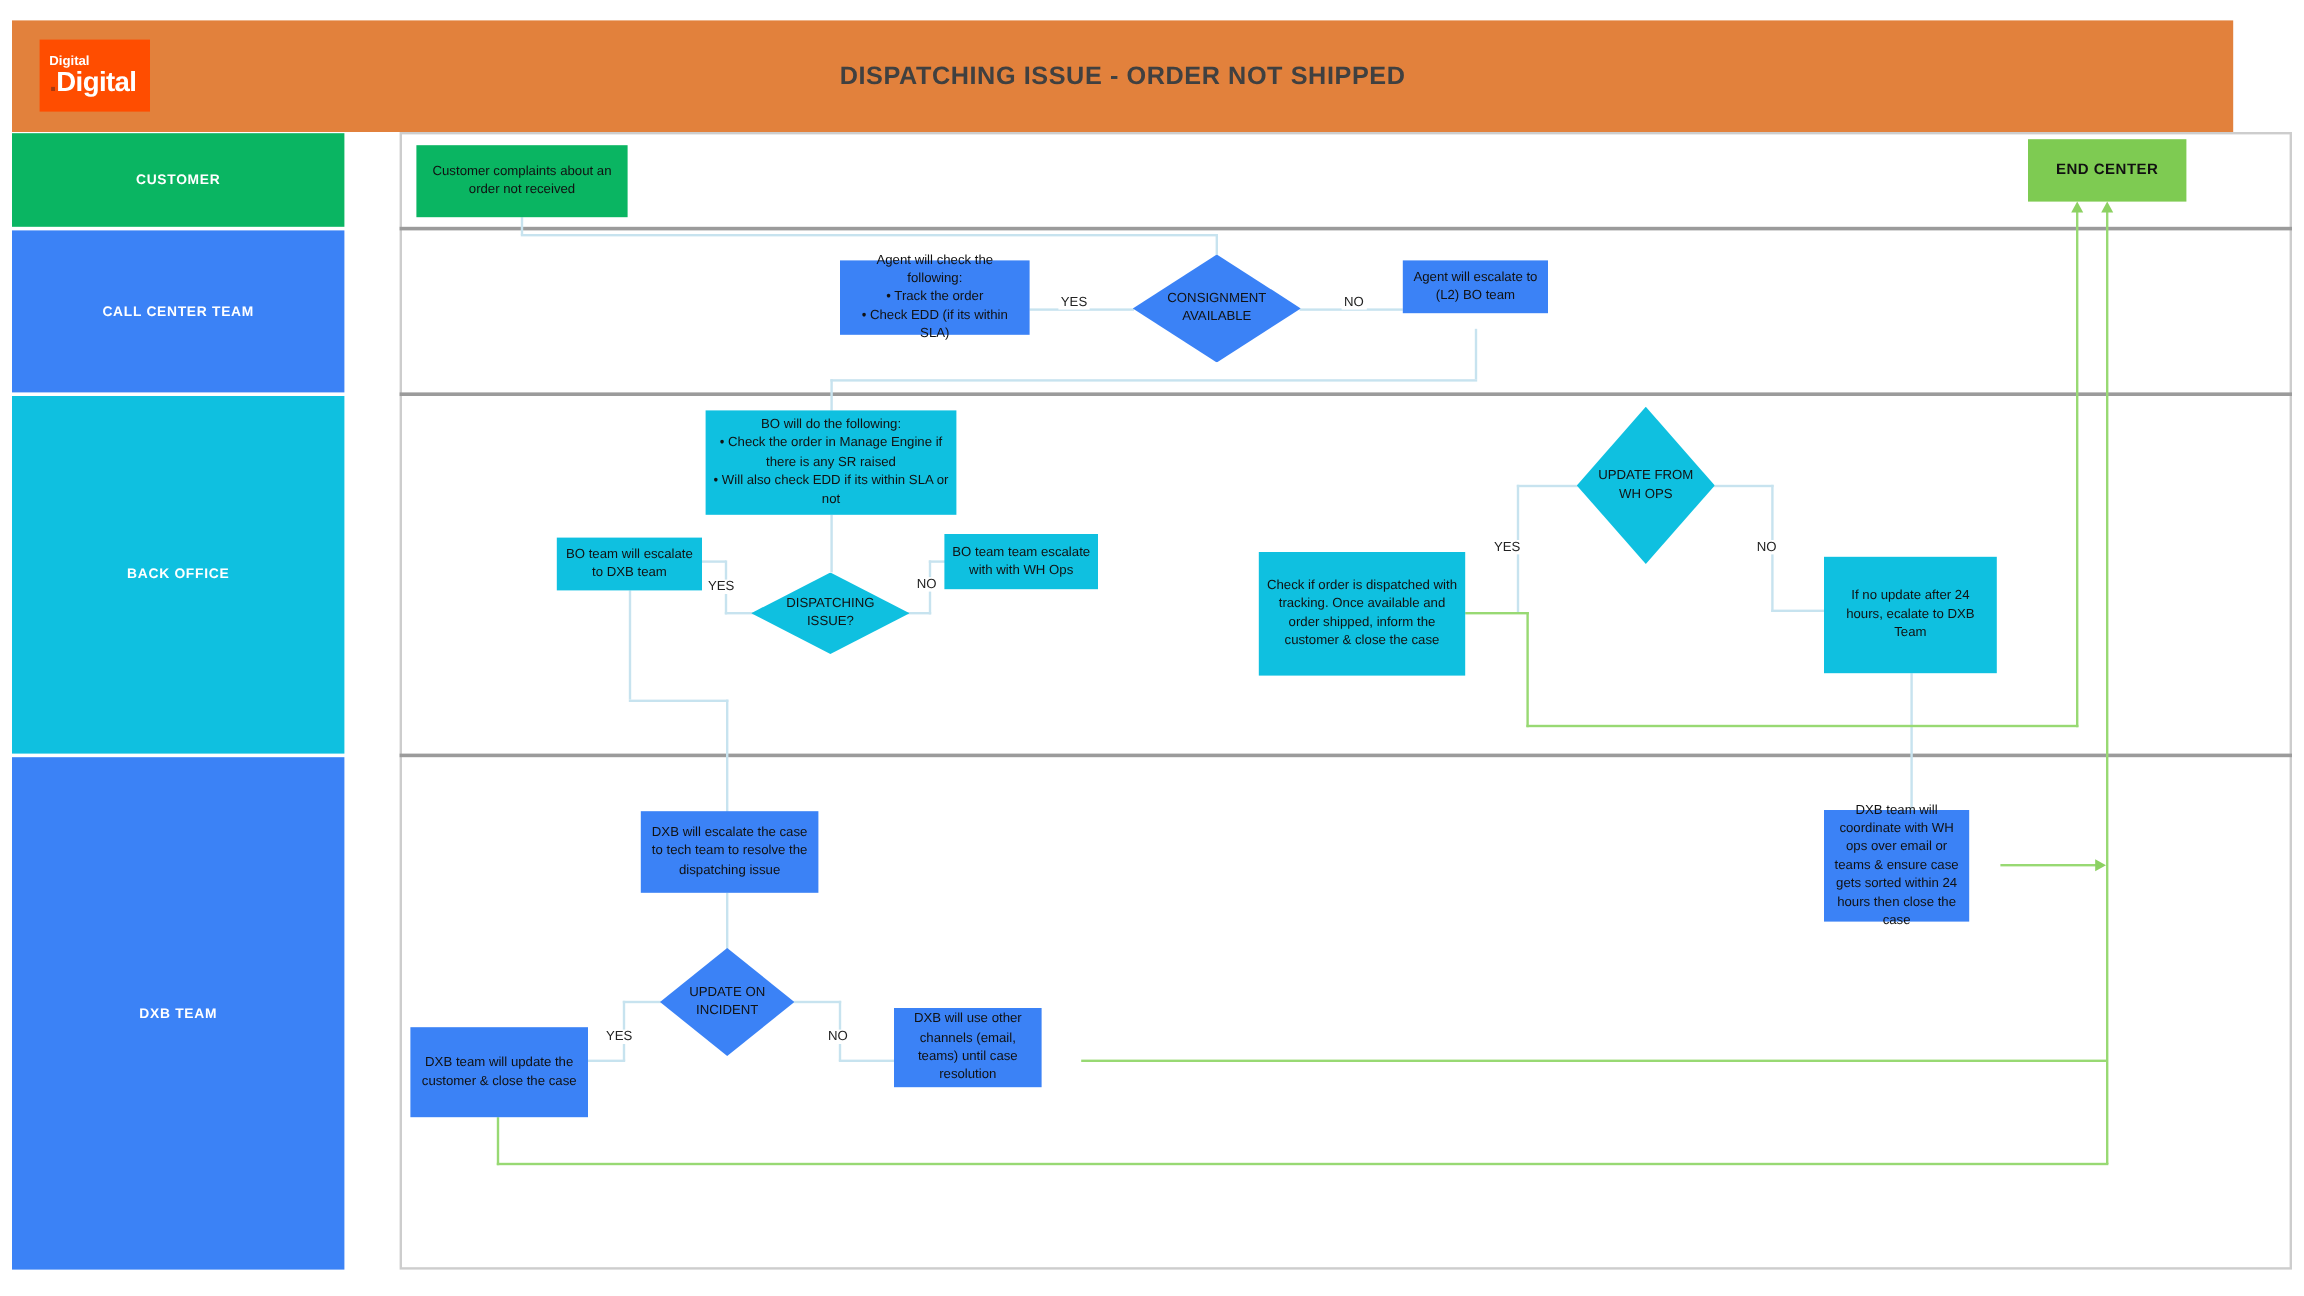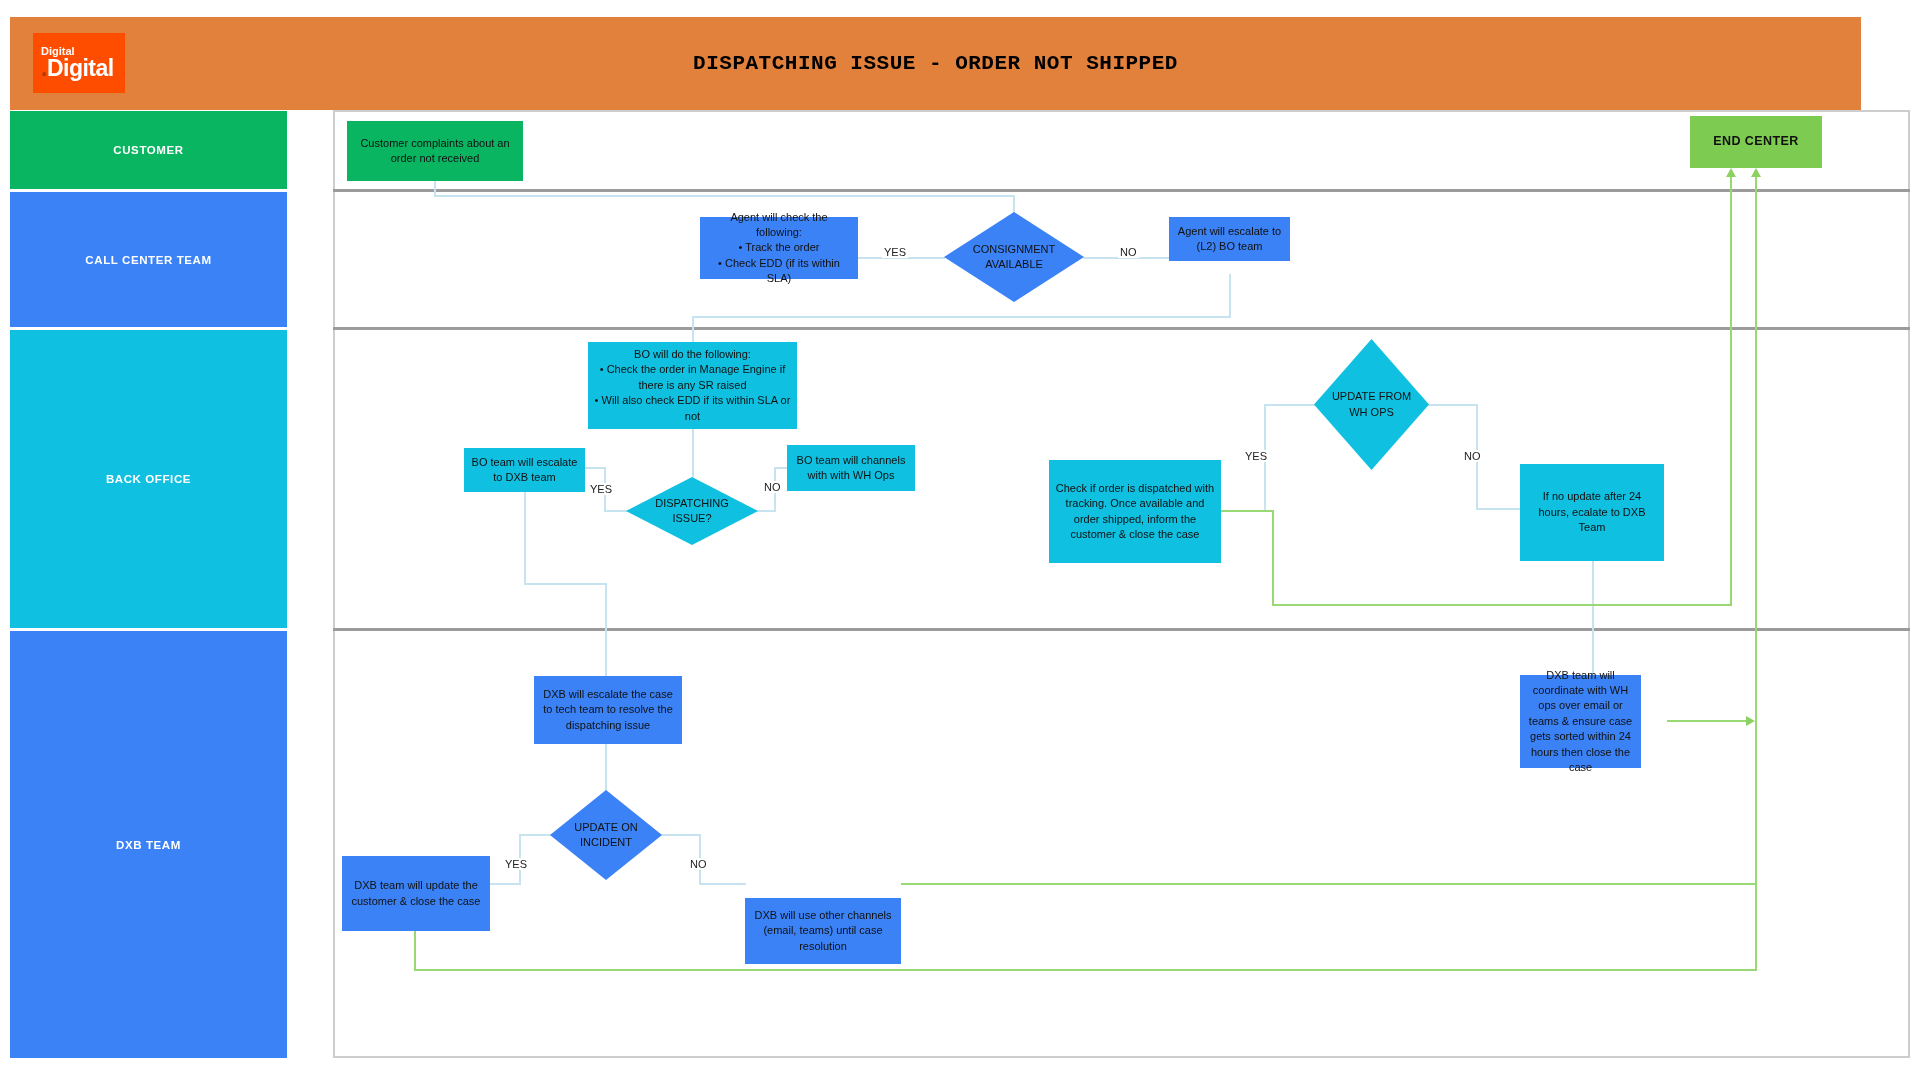--- a/index.html
+++ b/index.html
@@ -1,21 +1,21 @@
 <!DOCTYPE html>
 <html><head>
 <meta charset="utf-8">
 <style>
   html,body{margin:0;padding:0;background:#ffffff;}
   body{width:1920px;height:1080px;position:relative;font-family:"Liberation Sans",sans-serif;color:#111;}
   .abs{position:absolute;}
 
   
   .header{left:10px;top:17px;width:1851px;height:93px;background:#E2813C;display:flex;align-items:center;justify-content:center;z-index:5;}
-  .title{color:#000000;font-weight:bold;font-size:21px;letter-spacing:.5px;font-family:Liberation Mono, monospace;}
+  .title{color:#404040;font-weight:bold;font-size:21px;letter-spacing:.5px;}
   .logo{left:33px;top:33px;width:92px;height:60px;background:#FF4D00;color:#fff;z-index:6;
         display:flex;flex-direction:column;justify-content:center;padding-left:8px;box-sizing:border-box;}
   .logo .l1{font-size:11px;font-weight:bold;line-height:11px;}
   .logo .l2{font-size:23px;font-weight:bold;line-height:23px;letter-spacing:-.5px;}
   .logo .dot{color:#A63A10;}
 
   
   .laneband{left:10px;width:277px;display:flex;align-items:center;justify-content:center;z-index:2;}
   .lanelabel{color:#fff;font-weight:bold;font-size:11.5px;letter-spacing:.6px;text-align:center;}
 
@@ -133,22 +133,22 @@
 • Track the order
 • Check EDD (if its within SLA)</div>
 <div class="abs node teal diamond" style="left:944px;top:212px;width:140px;height:90px;">CONSIGNMENT AVAILABLE</div>
 <div class="abs node teal" style="left:1169px;top:217px;width:121px;height:44px;">Agent will escalate to (L2) BO team</div>
 
 <div class="abs node cyan" style="left:588px;top:342px;width:209px;height:87px;">BO will do the following:
 • Check the order in Manage Engine if there is any SR raised
 • Will also check EDD if its within SLA or not</div>
 <div class="abs node cyan diamond" style="left:626px;top:477px;width:132px;height:68px;text-align:center;">DISPATCHING ISSUE?</div>
 <div class="abs node cyan" style="left:464px;top:448px;width:121px;height:44px;">BO team will escalate to DXB team</div>
-<div class="abs node cyan" style="left:787px;top:445px;width:128px;height:46px;">BO team will channels with with WH Ops</div>
+<div class="abs node cyan" style="left:787px;top:445px;width:128px;height:46px;">BO team team escalate with with WH Ops</div>
 <div class="abs node cyan diamond" style="left:1314px;top:339px;width:115px;height:131px;padding:0 10px;">UPDATE FROM WH OPS</div>
 <div class="abs node cyan" style="left:1049px;top:460px;width:172px;height:103px;">Check if order is dispatched with tracking. Once available and order shipped, inform the customer &amp; close the case</div>
 <div class="abs node cyan" style="left:1520px;top:464px;width:144px;height:97px;">If no update after 24 hours, ecalate to DXB Team</div>
 
 <div class="abs node orange" style="left:534px;top:676px;width:148px;height:68px;">DXB will escalate the case to tech team to resolve the dispatching issue</div>
 <div class="abs node orange diamond" style="left:550px;top:790px;width:112px;height:90px;">UPDATE ON INCIDENT</div>
 <div class="abs node orange" style="left:342px;top:856px;width:148px;height:75px;">DXB team will update the customer &amp; close the case</div>
-<div class="abs node orange" style="left:745px;top:898px;width:156px;height:66px;">DXB will use other channels (email, teams) until case resolution</div>
+<div class="abs node orange" style="left:745px;top:840px;width:123px;height:66px;">DXB will use other channels (email, teams) until case resolution</div>
 <div class="abs node orange" style="left:1520px;top:675px;width:121px;height:93px;">DXB team will coordinate with WH ops over email or teams &amp; ensure case gets sorted within 24 hours then close the case</div>
 
 </body></html>

